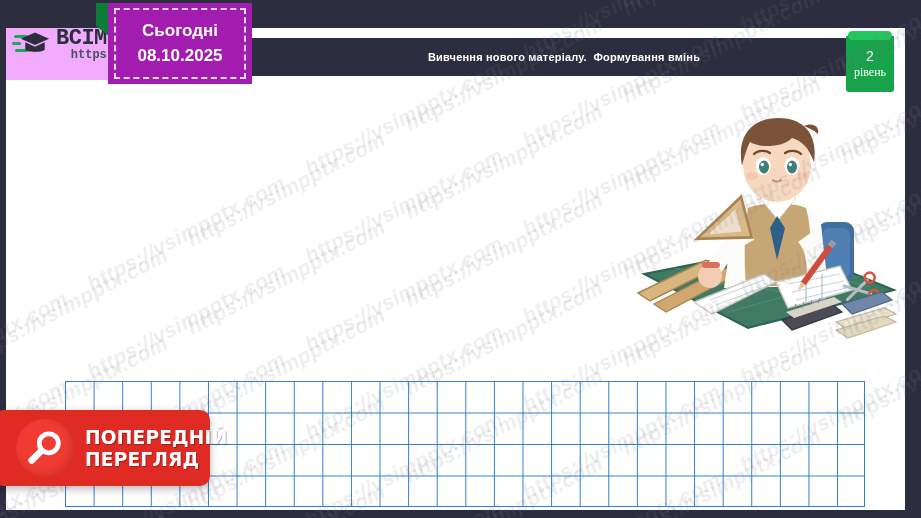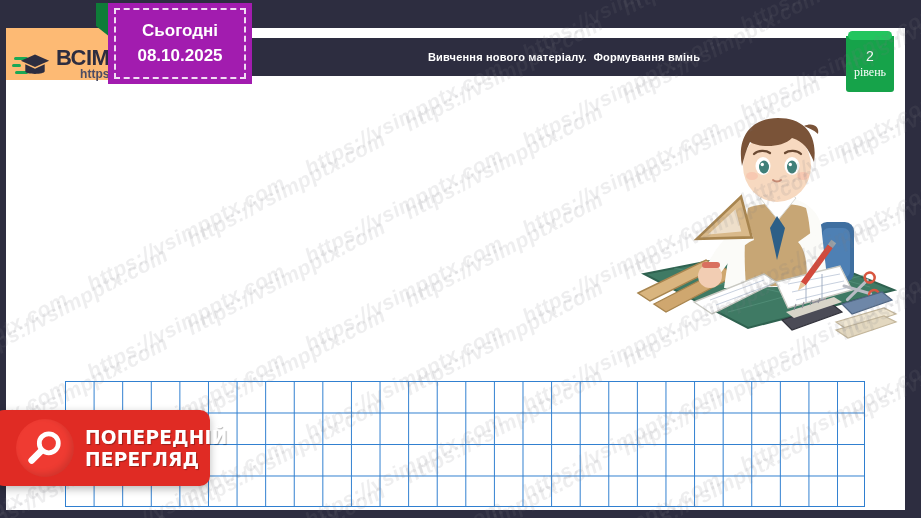--- a/index.html
+++ b/index.html
@@ -43,24 +43,25 @@
     color:rgba(120,120,135,0.13);
     transform:rotate(-28deg);
     letter-spacing:0.5px;
   }
 
   
   .logo-box {
     position:absolute;
     left:6px; top:28px;
     width:110px; height:52px;
-    background:#fdba74;
+    background:#f0abfc;
     display:flex;
-    align-items:flex-end;
+    align-items:flex-start;
     z-index:30;
+    font-family:Liberation Mono, monospace;
   }
   .logo-marks {
     position:relative;
     width:26px; height:30px;
     margin-left:6px;
     flex:0 0 auto;
   }
   .logo-marks i {
     position:absolute;
     display:block;

